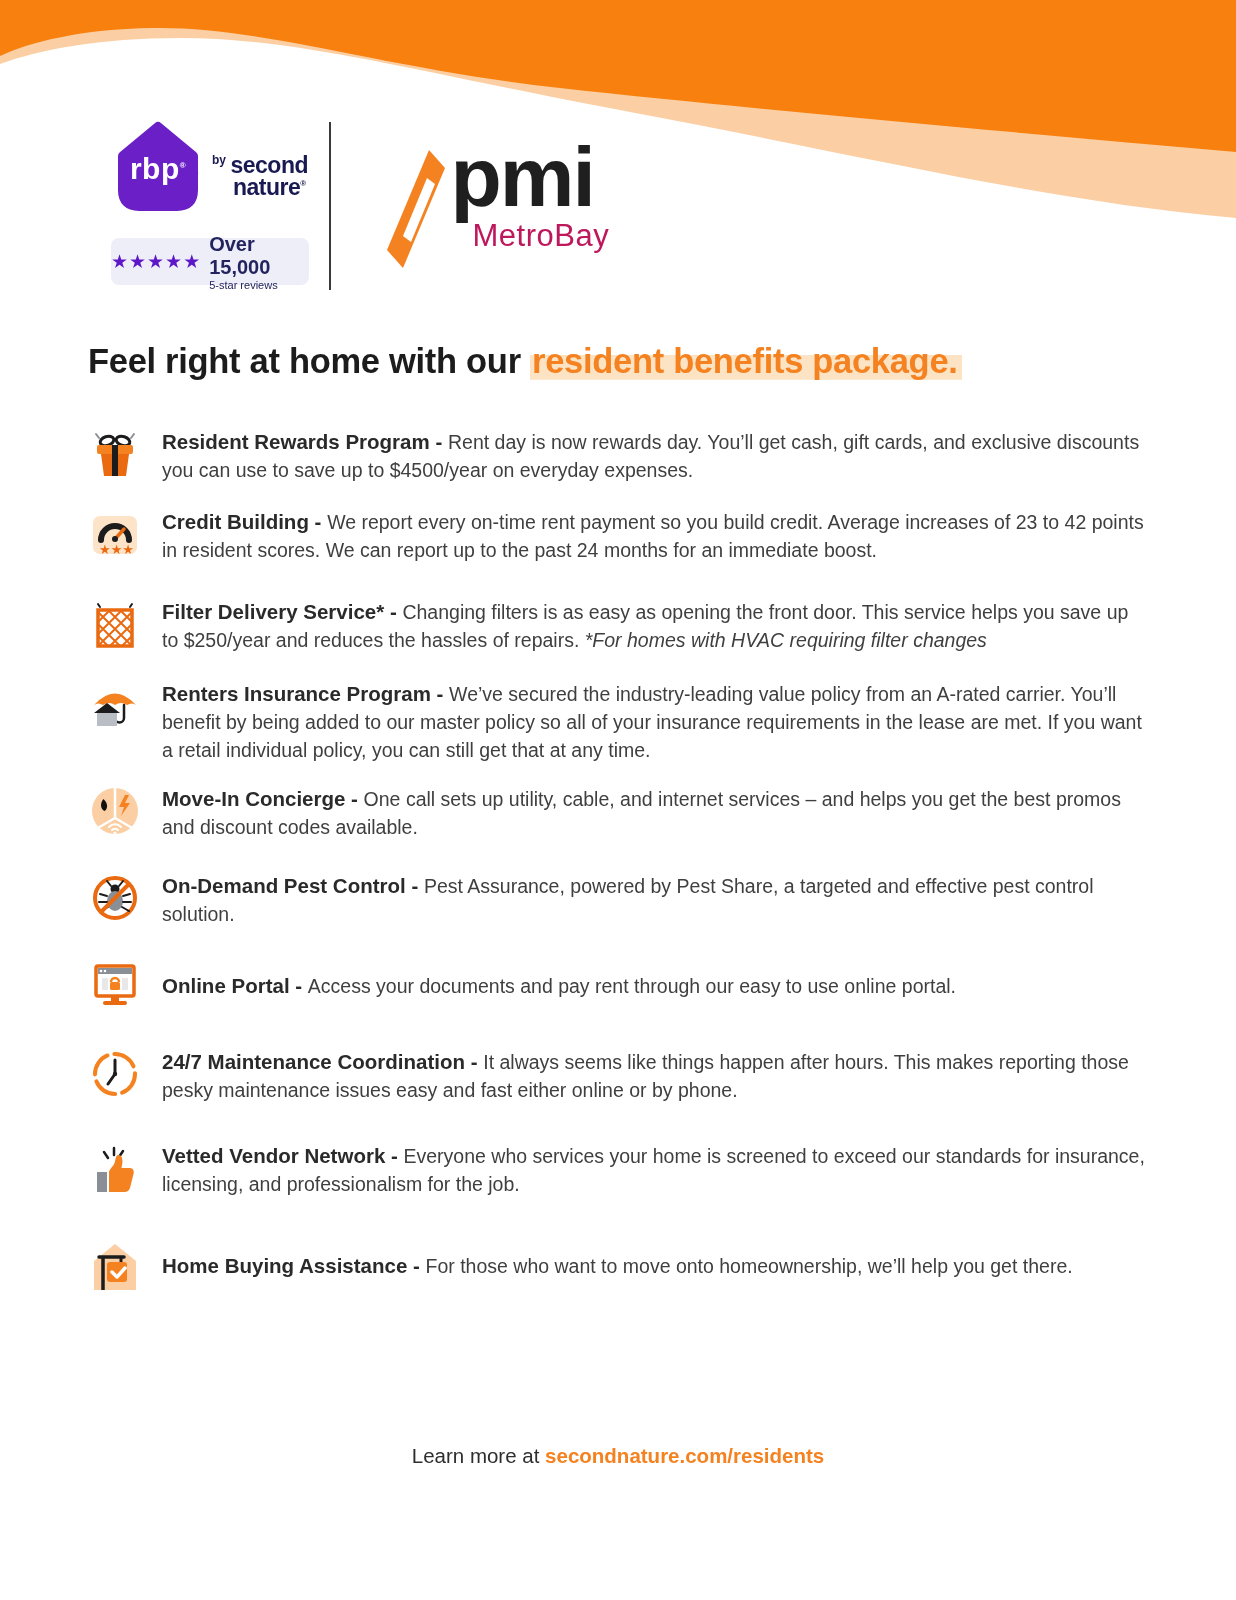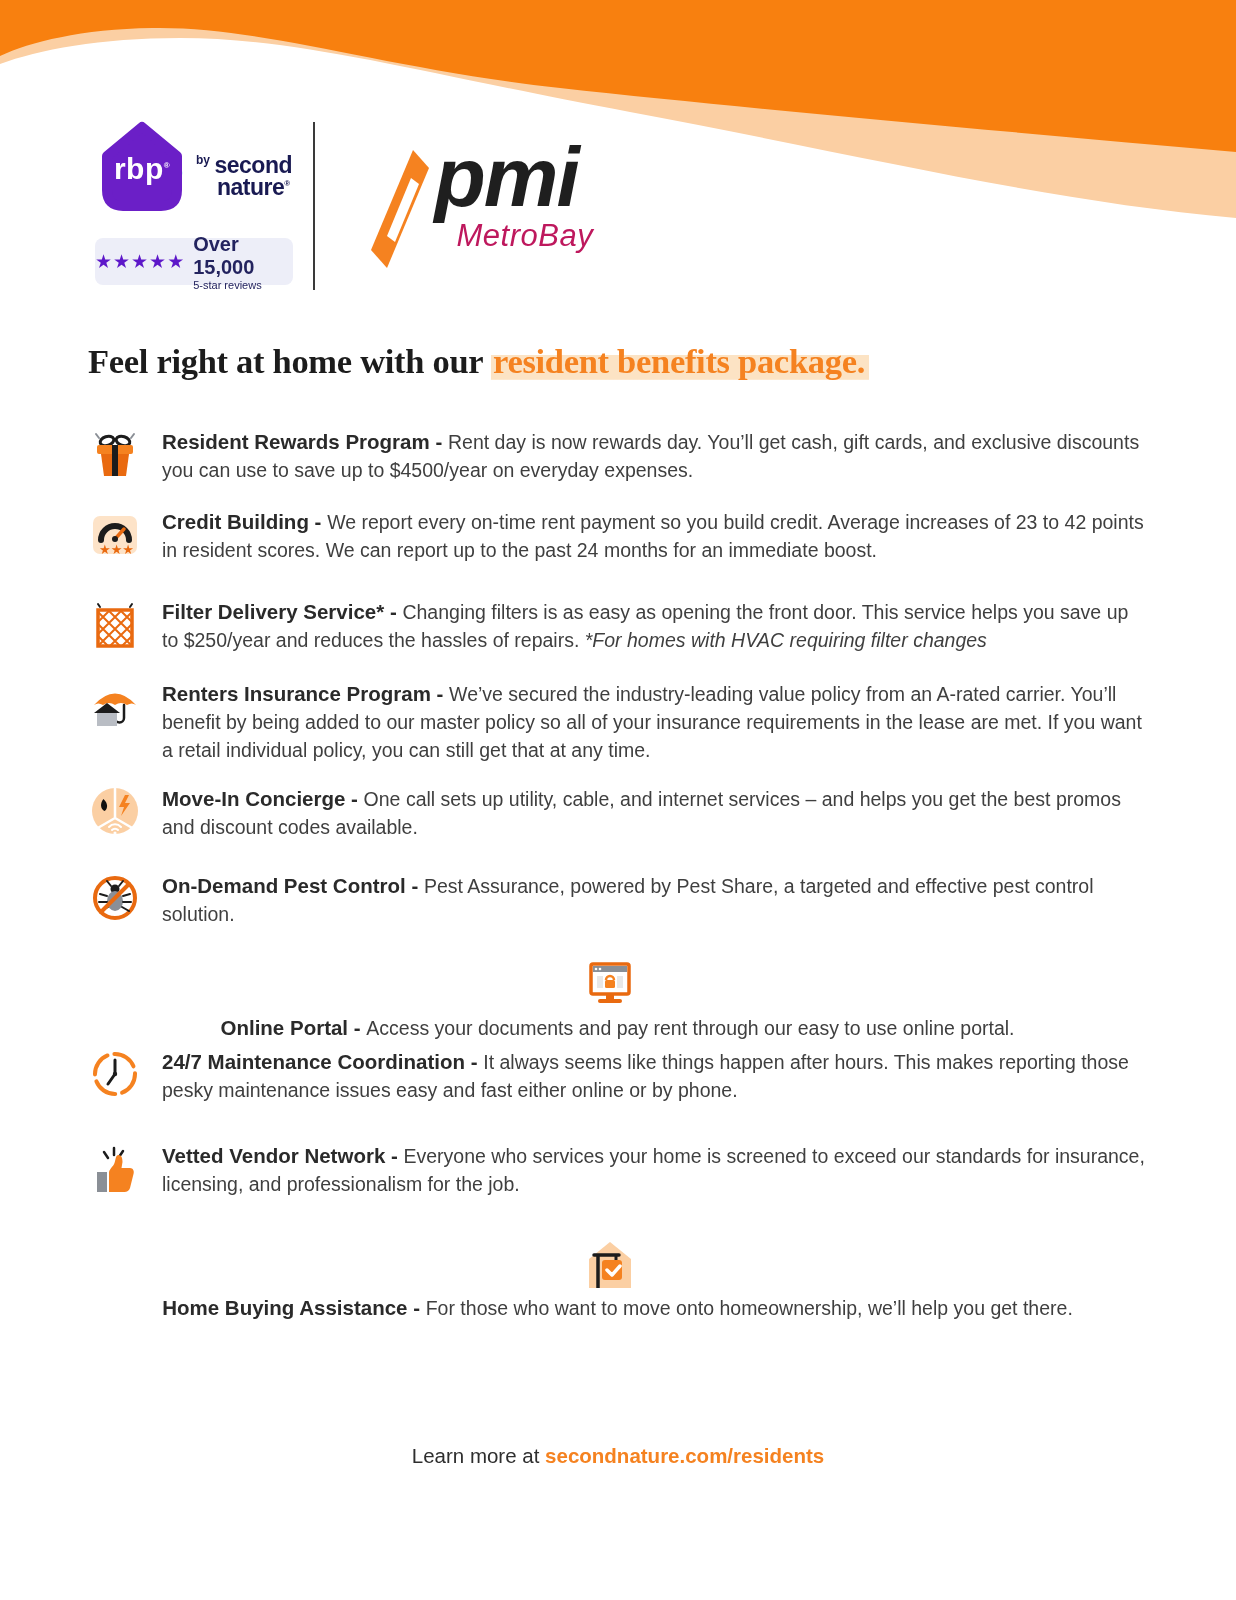--- a/index.html
+++ b/index.html
@@ -7,21 +7,21 @@
   body { font-family:"Liberation Sans", sans-serif; }
   .page {
     position:relative; width:1236px; height:1600px; margin:0 auto;
     background:#ffffff; overflow:hidden;
   }
   
   .wave-wrap { position:absolute; top:0; left:0; width:1236px; height:270px; }
   .wave-wrap svg { display:block; width:100%; height:100%; }
 
   
-  .logo-row { position:absolute; top:118px; left:95px; display:flex; align-items:flex-start; }
+  .logo-row { position:absolute; top:118px; left:111px; display:flex; align-items:flex-start; }
   .rbp-block { width:200px; }
   .rbp-mark-row { display:flex; align-items:center; justify-content:center; gap:10px; }
   .rbp-mark { position:relative; width:88px; height:104px; }
   .rbp-mark svg { display:block; }
   .rbp-text { position:absolute; top:34px; left:0; width:88px; text-align:center;
     color:#ffffff; font-weight:bold; font-size:30px; letter-spacing:0.5px; }
   .rbp-text sup { font-size:8px; }
   .sn-text { color:#191a52; line-height:0.95; text-align:left; padding-top:14px; }
   .sn-by { font-size:12px; font-weight:bold; vertical-align:top; }
   .sn-name { display:inline-block; font-size:23px; font-weight:bold; letter-spacing:-0.5px; }
@@ -31,35 +31,35 @@
   .review-badge { margin-top:16px; width:198px; height:47px; background:#edeef8; border-radius:8px;
     display:flex; align-items:center; justify-content:center; gap:8px; }
   .stars { color:#5d17c9; font-size:19px; letter-spacing:1px; line-height:1; }
   .review-lines { color:#23235f; }
   .review-line1 { font-size:20px; font-weight:bold; }
   .review-line2 { font-size:11px; }
   .logo-divider { width:1.5px; height:168px; background:#3a3a3a; margin:4px 0 0 18px; }
 
   .pmi-block { display:flex; margin-left:42px; padding-top:22px; }
   .pmi-mark { width:74px; height:132px; }
-  .pmi-words { margin-left:4px;font-style:italic; }
+  .pmi-words { margin-left:4px; }
   .pmi-name { font-size:84px; font-weight:bold; color:#1f1f1f; letter-spacing:-2px; line-height:0.9; }
   .pmi-city { font-size:31px; color:#be185d; margin:2px 0 0 22px; letter-spacing:0.5px; }
 
   
   .headline { position:absolute; top:342px; left:88px; width:1085px; font-size:34.5px;
-    color:#1c1c1c; font-weight:700; letter-spacing:-0.3px;font-family:Liberation Serif, serif; }
+    color:#1c1c1c; font-weight:700; letter-spacing:-0.3px; }
   .headline .hl { color:#f58220; font-weight:800;
     background-image:linear-gradient(#fce3c4,#fce3c4);
     background-repeat:no-repeat; background-size:100% 62%; background-position:0 88%;
     padding:0 4px 2px 2px; }
 
   
   .benefit { position:absolute; left:90px; width:1055px; display:flex; align-items:flex-start; }
-  .benefit.center { align-items:center;flex-direction:column; }
+  .benefit.center { align-items:center; }
   .b-icon { flex:0 0 56px; height:52px; margin-right:16px; position:relative; }
   .b-icon svg { display:block; }
   .b-text { flex:1; font-size:19.5px; color:#3f3f3f; line-height:28px; }
   .b-text strong { color:#2a2a2a; font-size:20.5px; font-weight:bold; }
   .b-text em { font-style:italic; }
 
   
   .learn-more { position:absolute; top:1444px; left:0; width:1236px; text-align:center;
     font-size:20.5px; color:#2e2e2e; }
   .learn-more .link { color:#f58220; font-weight:bold; }

